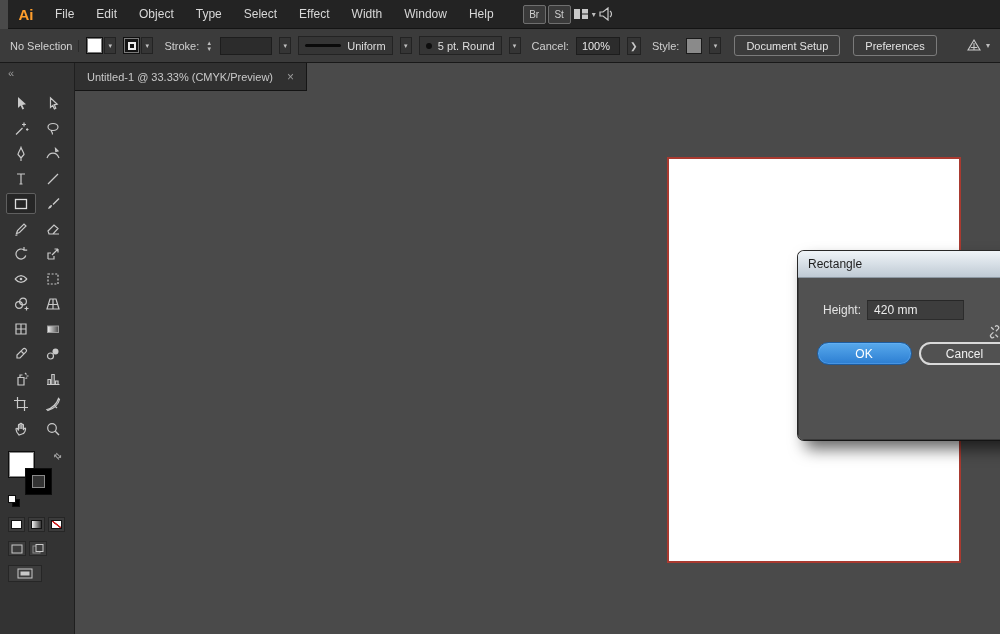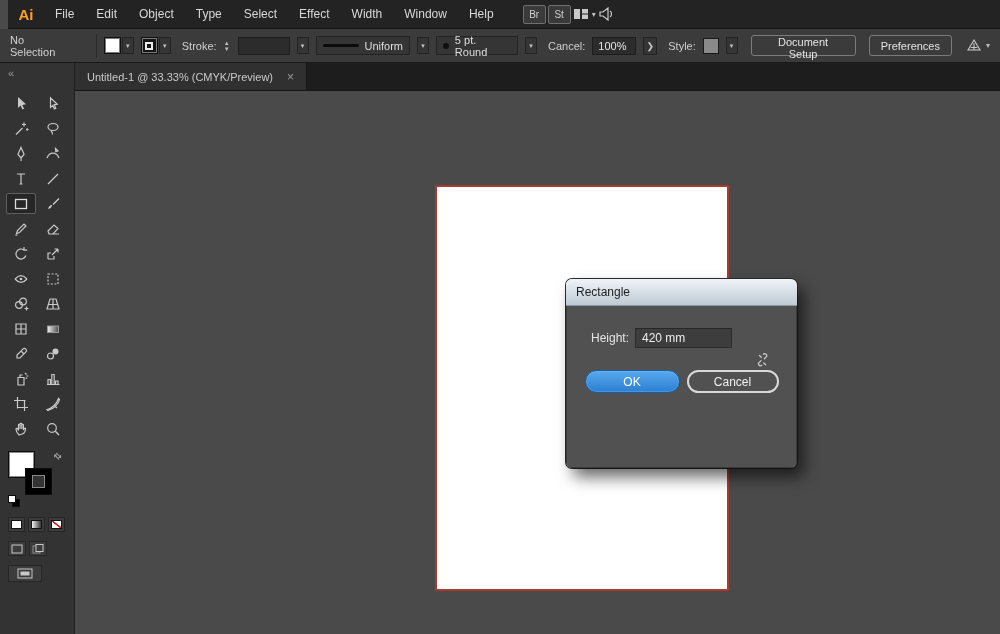--- a/index.html
+++ b/index.html
@@ -22,21 +22,21 @@
     background:#3a3a3a; color:#cfcfcf; font-size:10px; display:flex;
     align-items:center; justify-content:center; }
   .mb-icon{ display:flex; align-items:center; gap:3px; color:#bdbdbd; }
   .mb-icon svg{ display:block; }
   .dd-arrow{ font-size:8px; color:#bdbdbd; }
 
   
   .optionsbar{ height:34px; background:#3b3b3b; border-bottom:1px solid #191919;
     display:flex; align-items:center; padding:0 10px; gap:7px; font-size:11px;
     color:#cfcfcf; }
-  .sel-status{ padding-right:24px; border-right:1px solid #2b2b2b; color:#d2d2d2; }
+  .sel-status{ padding-right:6px; border-right:1px solid #2b2b2b; color:#d2d2d2; }
   .swatch-group{ display:flex; align-items:center; gap:1px; }
   .swatch{ width:17px; height:17px; background:#fff; border:1px solid #101010;
     box-shadow:0 0 0 1px #7a7a7a inset; }
   .swatch.stroke{ background:#141414; display:grid; place-items:center; }
   .swatch.stroke i{ display:block; width:8px; height:8px; border:2px solid #ececec;
     background:transparent; }
   .combo-arrow{ width:12px; height:17px; background:#353535; border:1px solid #232323;
     display:flex; align-items:center; justify-content:center; font-size:7px;
     color:#c2c2c2; }
   .bar-label{ color:#cfcfcf; margin-left:4px; }
@@ -95,21 +95,21 @@
   .mode-none i{ background:linear-gradient(to top right,#fff 42%,#cc2222 46%,#cc2222 56%,#fff 60%); }
 
   .draw-row{ display:flex; gap:3px; margin:9px 0 0 8px; }
   .draw-btn{ width:18px; height:15px; background:#3c3c3c; border:1px solid #262626;
     display:grid; place-items:center; }
   .screen-row{ margin:9px 0 0 8px; }
   .screen-btn{ width:34px; height:17px; background:#3c3c3c; border:1px solid #262626;
     display:grid; place-items:center; }
 
   
-  .docarea{ flex:1; display:flex; flex-direction:column; min-width:0; }
+  .docarea{ flex:1; display:flex; flex-direction:row; min-width:0; }
   .tabbar{ height:28px; background:#1d1d1d; border-bottom:1px solid #141414;
     display:flex; align-items:stretch; }
   .doc-tab{ background:#303030; border-right:1px solid #151515; display:flex;
     align-items:center; gap:14px; padding:0 12px; font-size:11px; color:#c9c9c9; }
   .tab-close{ color:#9b9b9b; font-size:12px; }
 
   .canvas{ position:relative; flex:1; background:#4a4a4a; overflow:hidden; }
   .artboard{ position:absolute; left:362px; top:96px; width:290px; height:402px;
     background:#ffffff; box-shadow:0 0 0 1px #2e2e2e; }
   .rect-preview{ position:absolute; left:360px; top:94px; width:294px; height:406px;

